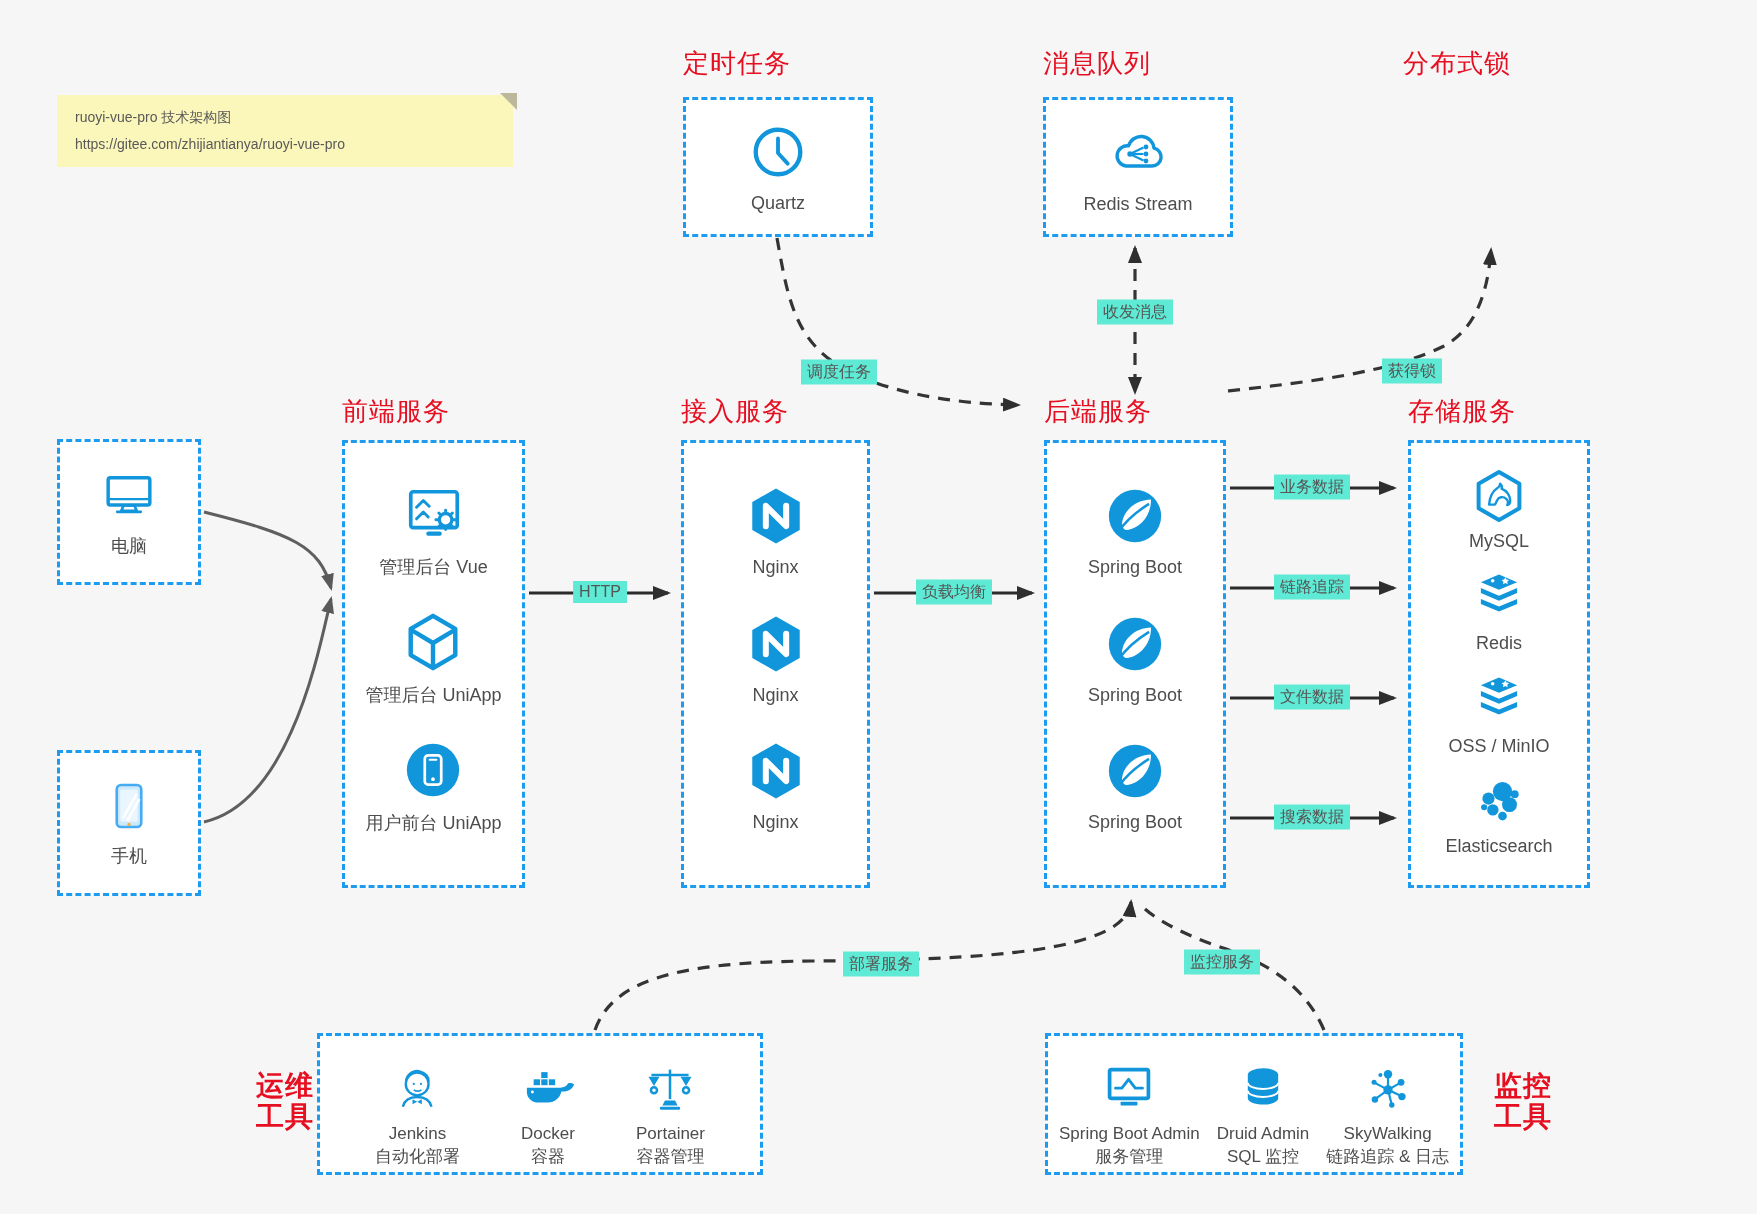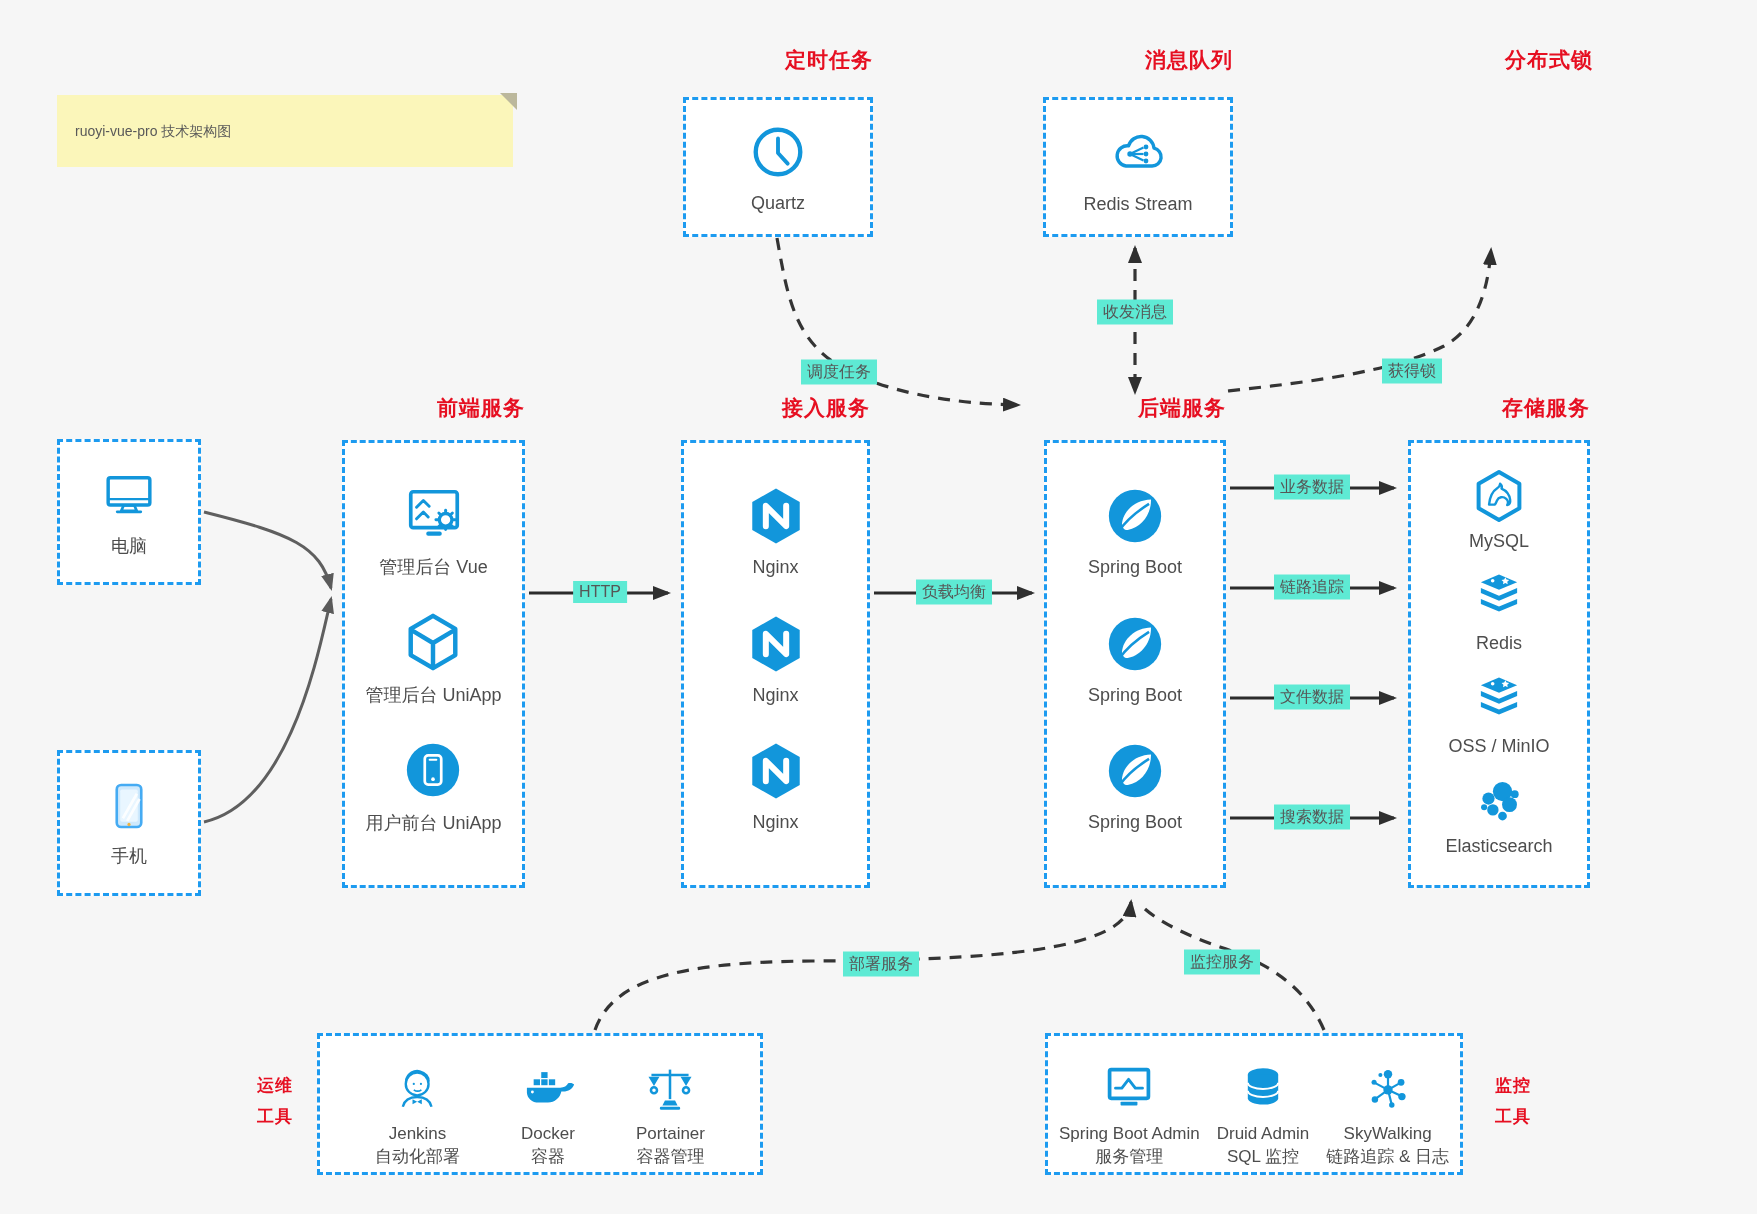--- a/index.html
+++ b/index.html
@@ -7,23 +7,23 @@
           font-family:"Liberation Sans","DejaVu Sans",sans-serif;overflow:hidden;}
   svg.wires{position:absolute;left:0;top:0;z-index:1;}
   .box{position:absolute;background:#fff;border:3px dashed #1d9bf0;box-sizing:border-box;z-index:2;}
   .center-box{display:flex;align-items:center;justify-content:center;}
   .col-box{display:flex;flex-direction:column;align-items:center;justify-content:space-evenly;padding:8px 0 18px;}
   .row-box{display:flex;flex-direction:row;align-items:flex-end;justify-content:space-evenly;padding:4px 8px;gap:14px;}
   .item{display:flex;flex-direction:column;align-items:center;gap:10px;}
   .lbl{font-size:18px;color:#4d4d4d;white-space:nowrap;text-align:center;}
   .bitem{display:flex;flex-direction:column;align-items:center;gap:6px;}
   .bitem .l1,.bitem .l2{font-size:17px;color:#4d4d4d;line-height:23px;white-space:nowrap;text-align:center;}
-  .sec-title{position:absolute;color:#e60f21;font-weight:bold;font-size:21px;text-align:right;
+  .sec-title{position:absolute;color:#e60f21;font-weight:normal;font-size:26px;text-align:left;
              letter-spacing:1px;z-index:2;white-space:nowrap;}
-  .side-title{position:absolute;color:#e60f21;font-weight:bold;font-size:17px;text-align:center;
+  .side-title{position:absolute;color:#e60f21;font-weight:bold;font-size:28px;text-align:right;
               line-height:31px;z-index:2;letter-spacing:1px;}
   .wire-label{position:absolute;transform:translate(-50%,-50%);background:#5eead4;color:#565656;
               font-size:16px;padding:2px 6px;white-space:nowrap;z-index:3;}
   .note{position:absolute;left:57px;top:95px;width:456px;height:72px;background:#fbf6ba;z-index:2;
         display:flex;flex-direction:column;justify-content:center;padding-left:18px;box-sizing:border-box;}
   .note .n1,.note .n2{font-size:14px;color:#595959;line-height:27px;}
   .note::after{content:"";position:absolute;top:-2px;right:-4px;width:0;height:0;
                border-left:17px solid transparent;border-top:17px solid #bcb89c;}
   .ic{display:block;}
   .defs{position:absolute;width:0;height:0;overflow:hidden;}
@@ -229,20 +229,21 @@
 
     <path d="M1228,391 C1310,382 1392,372 1444,346 C1477,328 1488,290 1491,250" fill="none" stroke="#343434" stroke-width="3.2" stroke-dasharray="12 9" marker-end="url(#ah)"></path>
 
     <path d="M595,1030 C612,982 672,962 812,961 C985,960 1126,952 1131,902" fill="none" stroke="#343434" stroke-width="3.2" stroke-dasharray="12 9" marker-end="url(#ah)"></path>
 
     <path d="M1324,1030 C1305,986 1267,962 1220,947 C1182,934 1152,918 1139,903" fill="none" stroke="#343434" stroke-width="3.2" stroke-dasharray="12 9"></path>
   </svg>
 
   <div class="note">
     <div class="n1">ruoyi-vue-pro 技术架构图</div>
+    <div class="n2">https://gitee.com/zhijiantianya/ruoyi-vue-pro</div>
   </div>
 
   <div class="sec-title" style="left:683px;top:46px;width:190px">定时任务</div>
   <div class="sec-title" style="left:1043px;top:46px;width:190px">消息队列</div>
   <div class="sec-title" style="left:1403px;top:46px;width:190px">分布式锁</div>
 
   <div class="box center-box" style="left:683px;top:97px;width:190px;height:140px">
     <div class="item">
       <svg class="ic" width="62" height="62">
           <use href="#sym-clock"></use>

